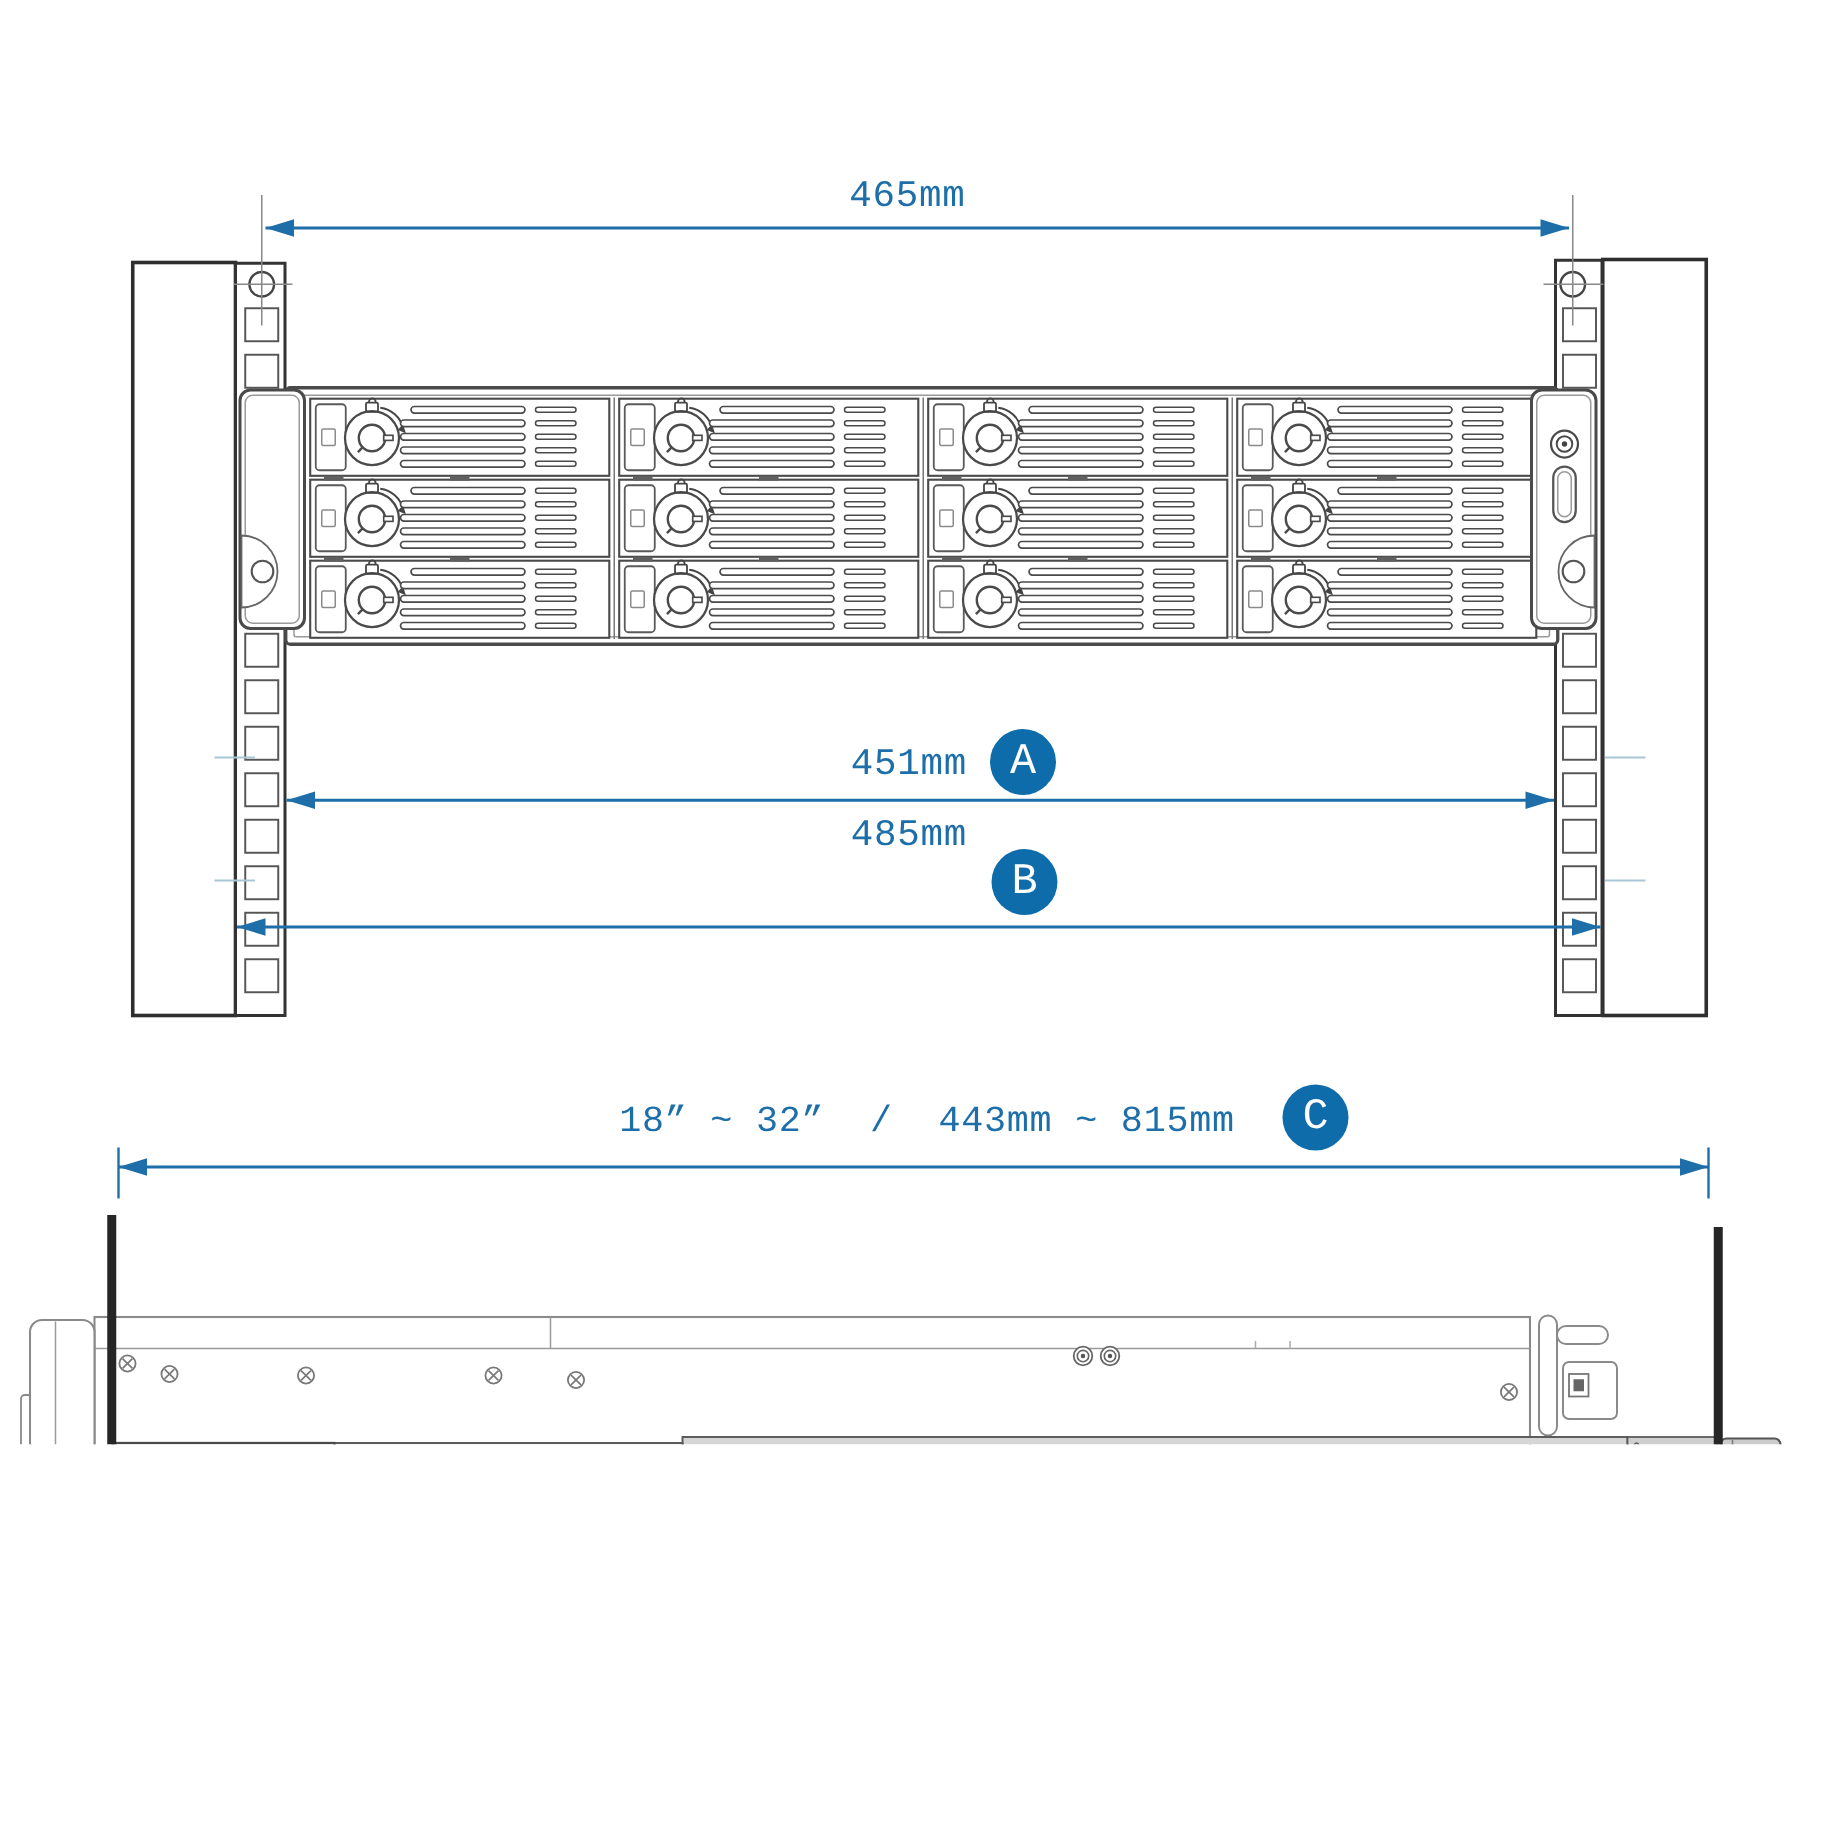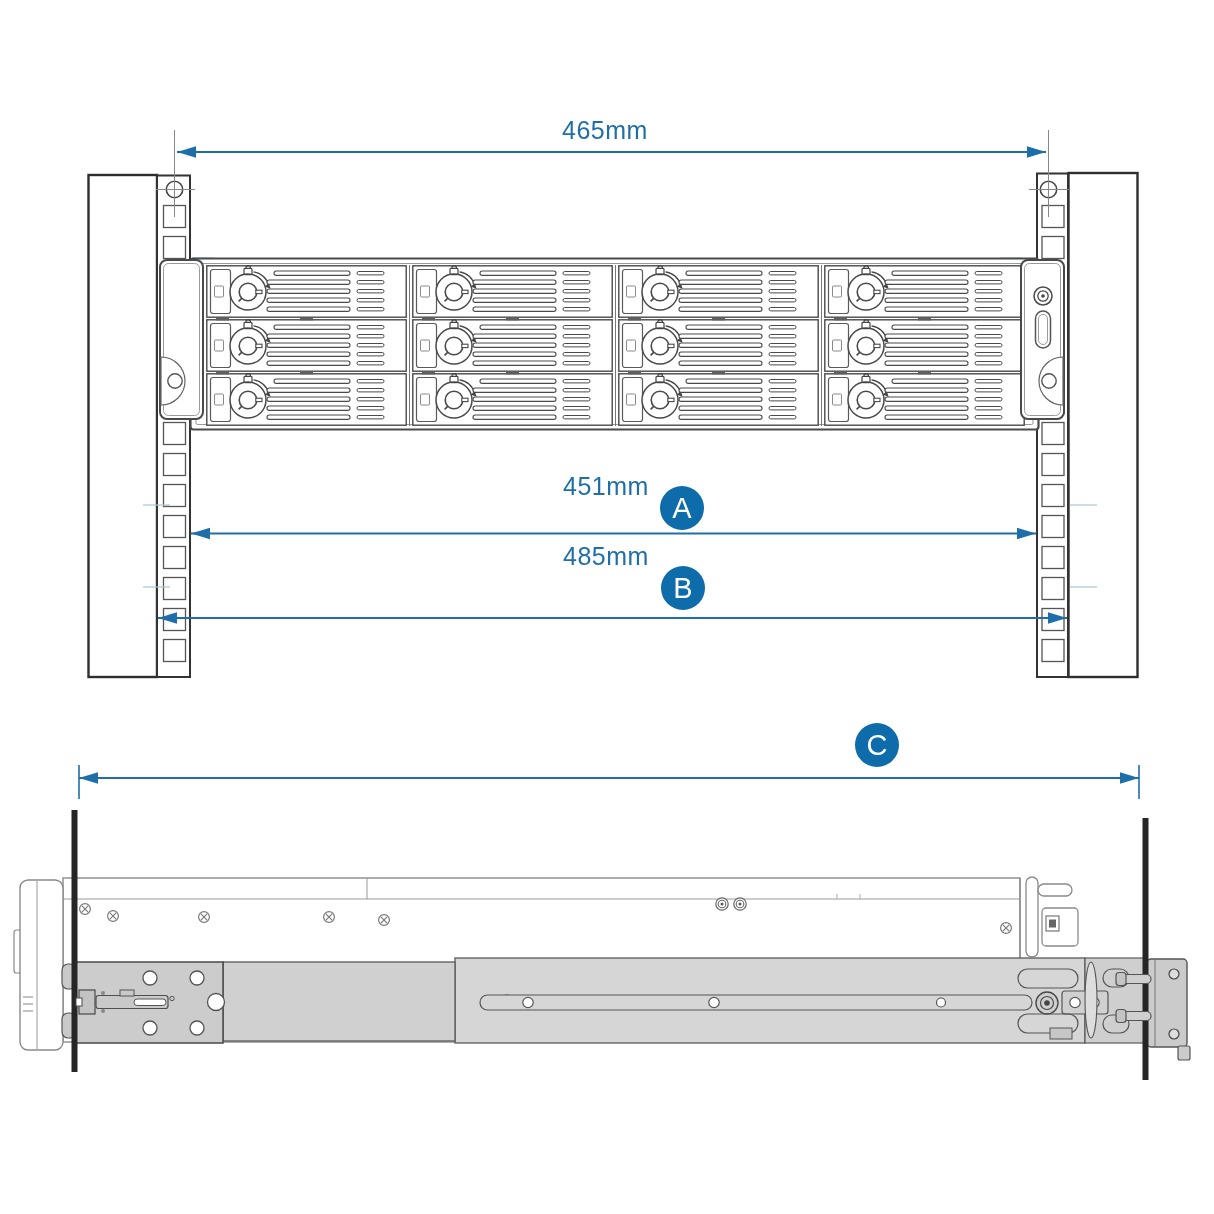--- a/index.html
+++ b/index.html
@@ -1,17 +1,17 @@
 <!DOCTYPE html>
 <html><head>
 <meta charset="utf-8">
 <style>
   html,body{margin:0;padding:0;background:#fff;}
-  .canvas{position:relative;width:1214px;height:1214px;background:#fff;overflow:hidden;
-          font-family:Liberation Sans, sans-serif;}
+  .canvas{position:relative;width:1214px;height:963px;background:#fff;overflow:hidden;
+          font-family:Liberation Mono, monospace;}
   .canvas svg{position:absolute;left:0;top:0;}
   .dim-label{position:absolute;color:#1e6fa9;font-size:25px;text-align:center;
              white-space:pre;letter-spacing:.5px;}
   .badge{position:absolute;width:44px;height:44px;border-radius:50%;background:#0e6cab;
          color:#fff;font-size:29px;line-height:44px;text-align:center;}
 </style>
 </head>
 <body>
 
 <div class="canvas">
@@ -309,21 +309,22 @@
       <path d="M79 778 L98 772.2 L98 783.8 Z" stroke="none"></path>
       <path d="M1139 778 L1120 772.2 L1120 783.8 Z" stroke="none"></path>
       <line x1="79" y1="765" x2="79" y2="799" stroke-width="1.6"></line>
       <line x1="1139" y1="765" x2="1139" y2="799" stroke-width="1.6"></line>
     </g>
   </g>
 </svg>
 
 <div class="dim-label" style="left:505px;top:116px;width:200px">465mm</div>
 
-<div class="dim-label" style="left:506px;top:472px;width:200px">451mm</div>
+<div class="dim-label" style="left:506px;top:495px;width:200px">451mm</div>
 <div class="badge" style="left:660px;top:486px">A</div>
 
 <div class="dim-label" style="left:506px;top:542px;width:200px">485mm</div>
 <div class="badge" style="left:661px;top:566px">B</div>
 
+<div class="dim-label" style="left:368px;top:735px;width:500px;font-size:24.5px">18” ~ 32”  /  443mm ~ 815mm</div>
 <div class="badge" style="left:855px;top:723px">C</div>
 
 </div>
 
 </body></html>

